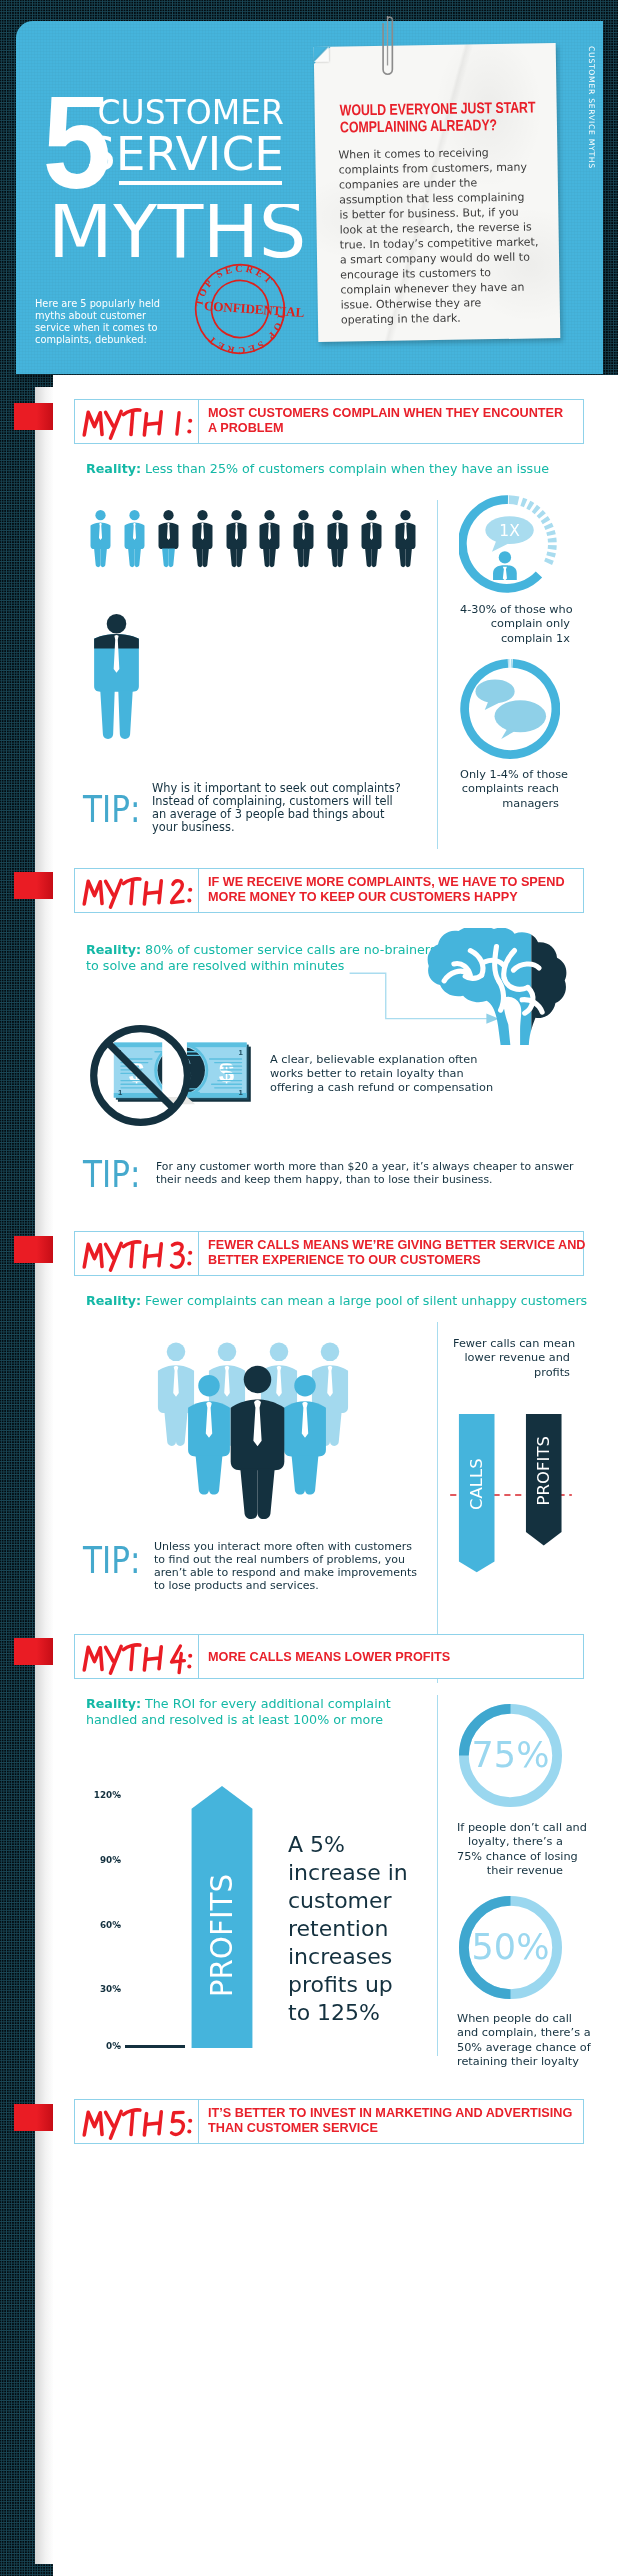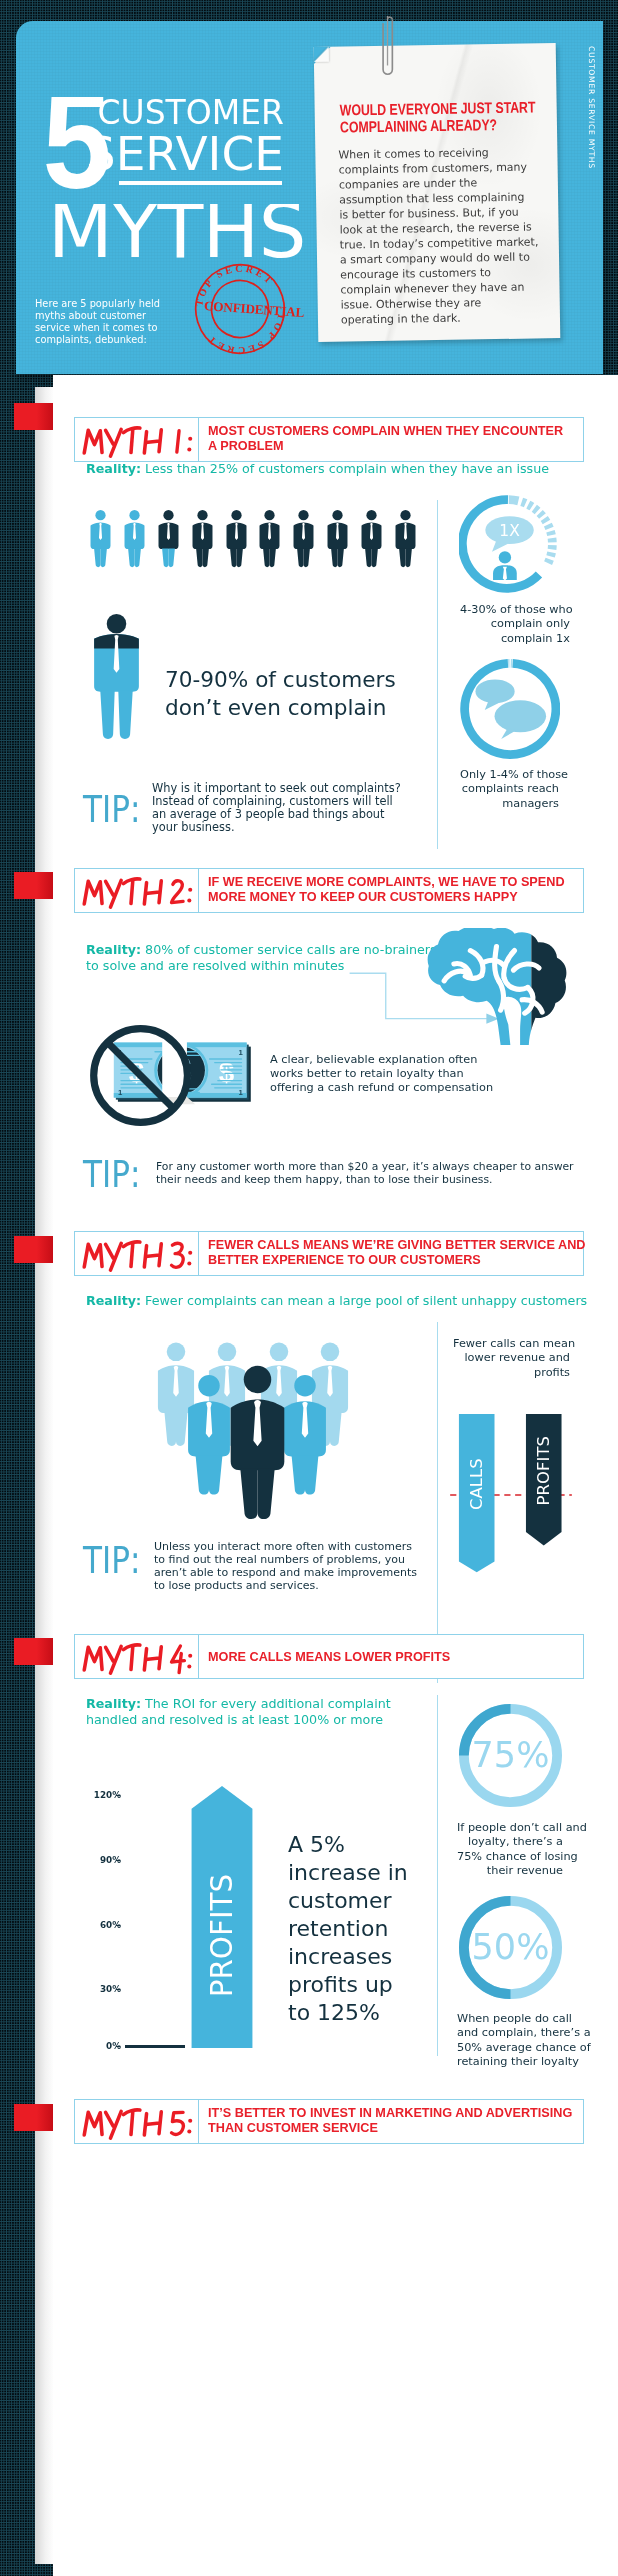--- a/index.html
+++ b/index.html
@@ -148,21 +148,21 @@
   <svg class="clip" viewBox="0 0 34 128">
     <path d="M24 6 L24 104 A9 9 0 0 1 6 104 L6 14" fill="none" stroke="#8b8b8b" stroke-width="3.2"></path>
     <path d="M14.6 0 L14.6 96" fill="none" stroke="#9a9a9a" stroke-width="2.6"></path>
     <path d="M24 6 A5 5 0 0 0 14.6 5" fill="none" stroke="#8b8b8b" stroke-width="3"></path>
   </svg>
 
   <div class="panel-strip"></div>
   <div class="panel"></div>
 
   <div class="redtab" style="top:403px"></div>
-  <div class="mythbox" style="top:417px">
+  <div class="mythbox" style="top:399px">
     <div class="divv"></div>
     <div class="mythno">
         <span style="position:absolute;width:0.5px;height:0.5px;overflow:hidden;clip:rect(0 0 0 0);color:#ea1c24">MYTH 1:</span>
         <svg viewBox="0 0 256 74" aria-label="MYTH 1:">
           <path class="mg" d="M5,64 L14,13 L28,45 L41,14 L45,63" stroke-width="8"></path>
           <path class="mg" d="M53,13 L70,44 M88,11 L64,71" stroke-width="8"></path>
           <path class="mg" d="M93,18 C103,10 119,6 130,8" stroke-width="8"></path>
           <path class="mg" d="M114,12 L110,63" stroke-width="8"></path>
           <path class="mg" d="M145,16 L140,64 M148,40 L174,37 M178,12 L173,61" stroke-width="8"></path>
           <path class="mg" d="M218,14 L213,62" stroke-width="7.5"></path>
@@ -249,21 +249,20 @@
     </div>
 
   <svg style="position:absolute;left:94px;top:614px;width:45px;height:125px" viewBox="0 0 87 243">
     <circle cx="43.5" cy="19" r="19" fill="#14313f"></circle>
     <path d="M0,48 C0,48 17,39 43.5,39 C70,39 87,48 87,48 L87,140 C87,148 83,151 75,151 L12,151 C4,151 0,148 0,140 Z" fill="#45b4dc"></path>
     <path d="M0,48 C0,48 17,39 43.5,39 C70,39 87,48 87,48 L87,67 L0,67 Z" fill="#14313f"></path>
     <path d="M12,149 L17,233 C17,239 21,243 27,243 C33,243 37,239 37,233 L40,149 Z" fill="#45b4dc"></path>
     <path d="M75,149 L70,233 C70,239 66,243 60,243 C54,243 50,239 50,233 L47,149 Z" fill="#45b4dc"></path>
     <path d="M39.5,43 C39.5,43 41,41 43.5,41 C46,41 47.5,43 47.5,43 L46,50 L49,107 L43.5,114 L38,107 L41,50 Z" fill="#ffffff"></path>
   </svg>
-  <div class="bigstat" style="left:165px;top:666px;width:247px;font-size:21.6px;line-height:28px"><span>70-90% of customers</span><br><span>don’t even complain</span></div>
 
   <div class="vdiv" style="left:437px;top:500px;height:349px"></div>
 
   <svg class="donut" style="left:459px;top:495px;width:98px;height:98px" viewBox="0 0 190 190">
     <g id="m1-ticks">
         <path d="M96.50090695360637,9.013098216550347 A86,86 0 0 1 115.07630129160788,11.376186845799822" fill="none" stroke="#a9dcef" stroke-width="17"></path>
         <path d="M121.57546151624548,13.209139598616801 A86,86 0 0 1 129.15471859459115,16.073102191177625" fill="none" stroke="#a9dcef" stroke-width="17"></path>
         <path d="M134.31042172704772,18.510191896948427 A86,86 0 0 1 141.33428751059023,22.5490938573853" fill="none" stroke="#a9dcef" stroke-width="17"></path>
         <path d="M146.03402424791832,25.779133427391386 A86,86 0 0 1 152.3217924414529,30.88906402727386" fill="none" stroke="#a9dcef" stroke-width="17"></path>
         <path d="M156.4446504484211,34.828952715850576 A86,86 0 0 1 161.83455268529949,40.87844636971396" fill="none" stroke="#a9dcef" stroke-width="17"></path>

